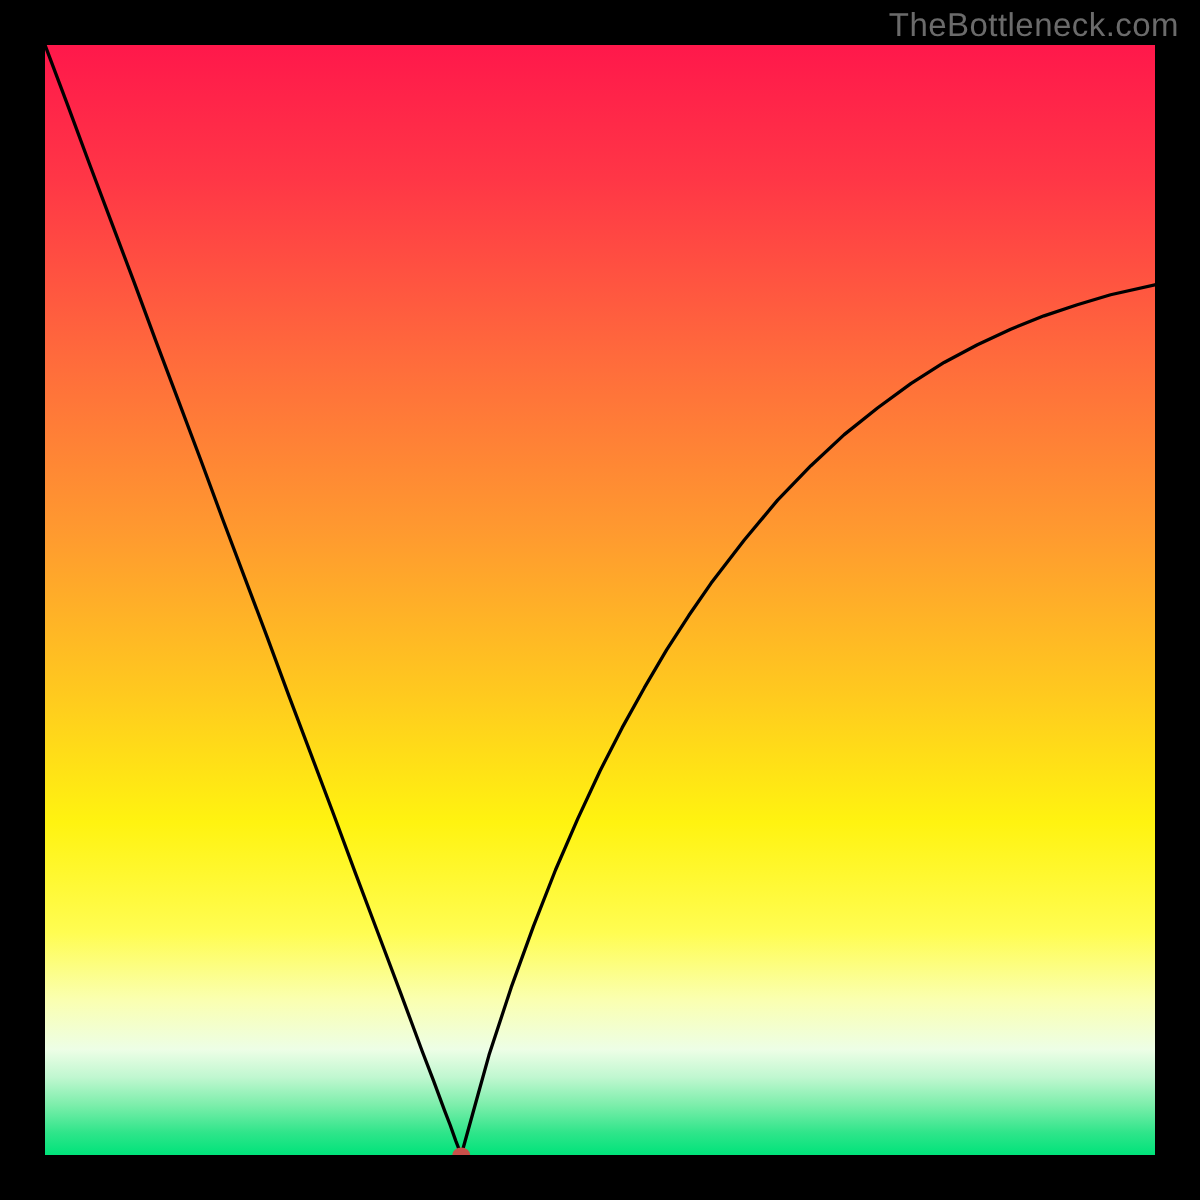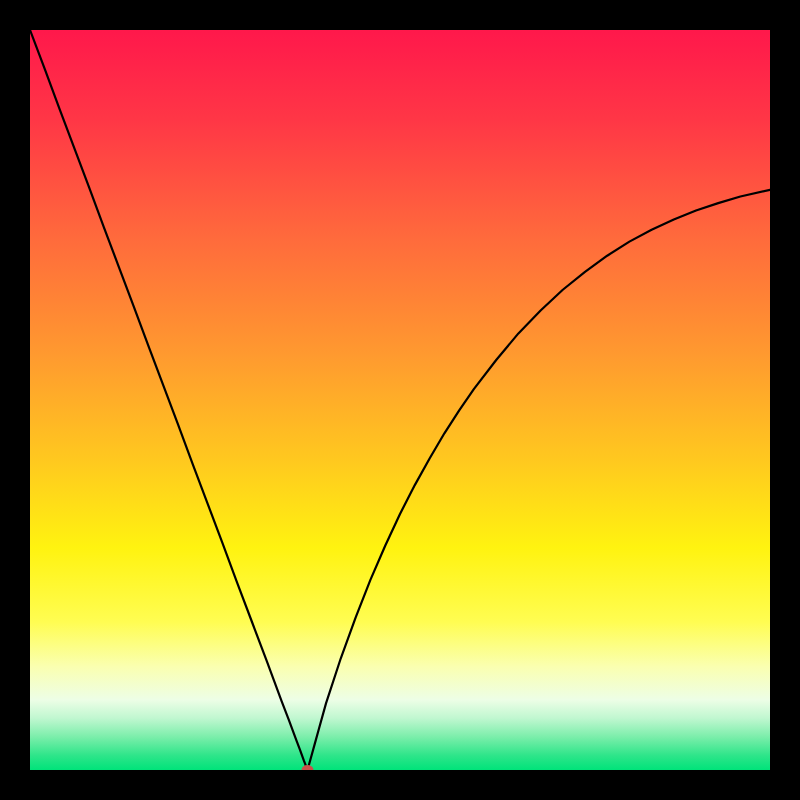--- a/index.html
+++ b/index.html
@@ -33,20 +33,21 @@
     width: 740px;
     height: 740px;
   }
   svg {
     display: block;
   }
 </style>
 </head>
 <body>
 <div class="outer">
+  <div class="watermark">TheBottleneck.com</div>
   <div class="plot-wrap">
     <svg id="chart-svg" width="740" height="740" viewBox="0 0 740 740">
         <defs>
           <linearGradient id="bg-grad" x1="0" y1="0" x2="0" y2="1">
             <stop offset="0%" stop-color="#ff184b"></stop>
             <stop offset="12%" stop-color="#ff3646"></stop>
             <stop offset="28.000000000000004%" stop-color="#ff6a3c"></stop>
             <stop offset="44%" stop-color="#ff9a2f"></stop>
             <stop offset="57.99999999999999%" stop-color="#ffc81f"></stop>
             <stop offset="70%" stop-color="#fff310"></stop>

